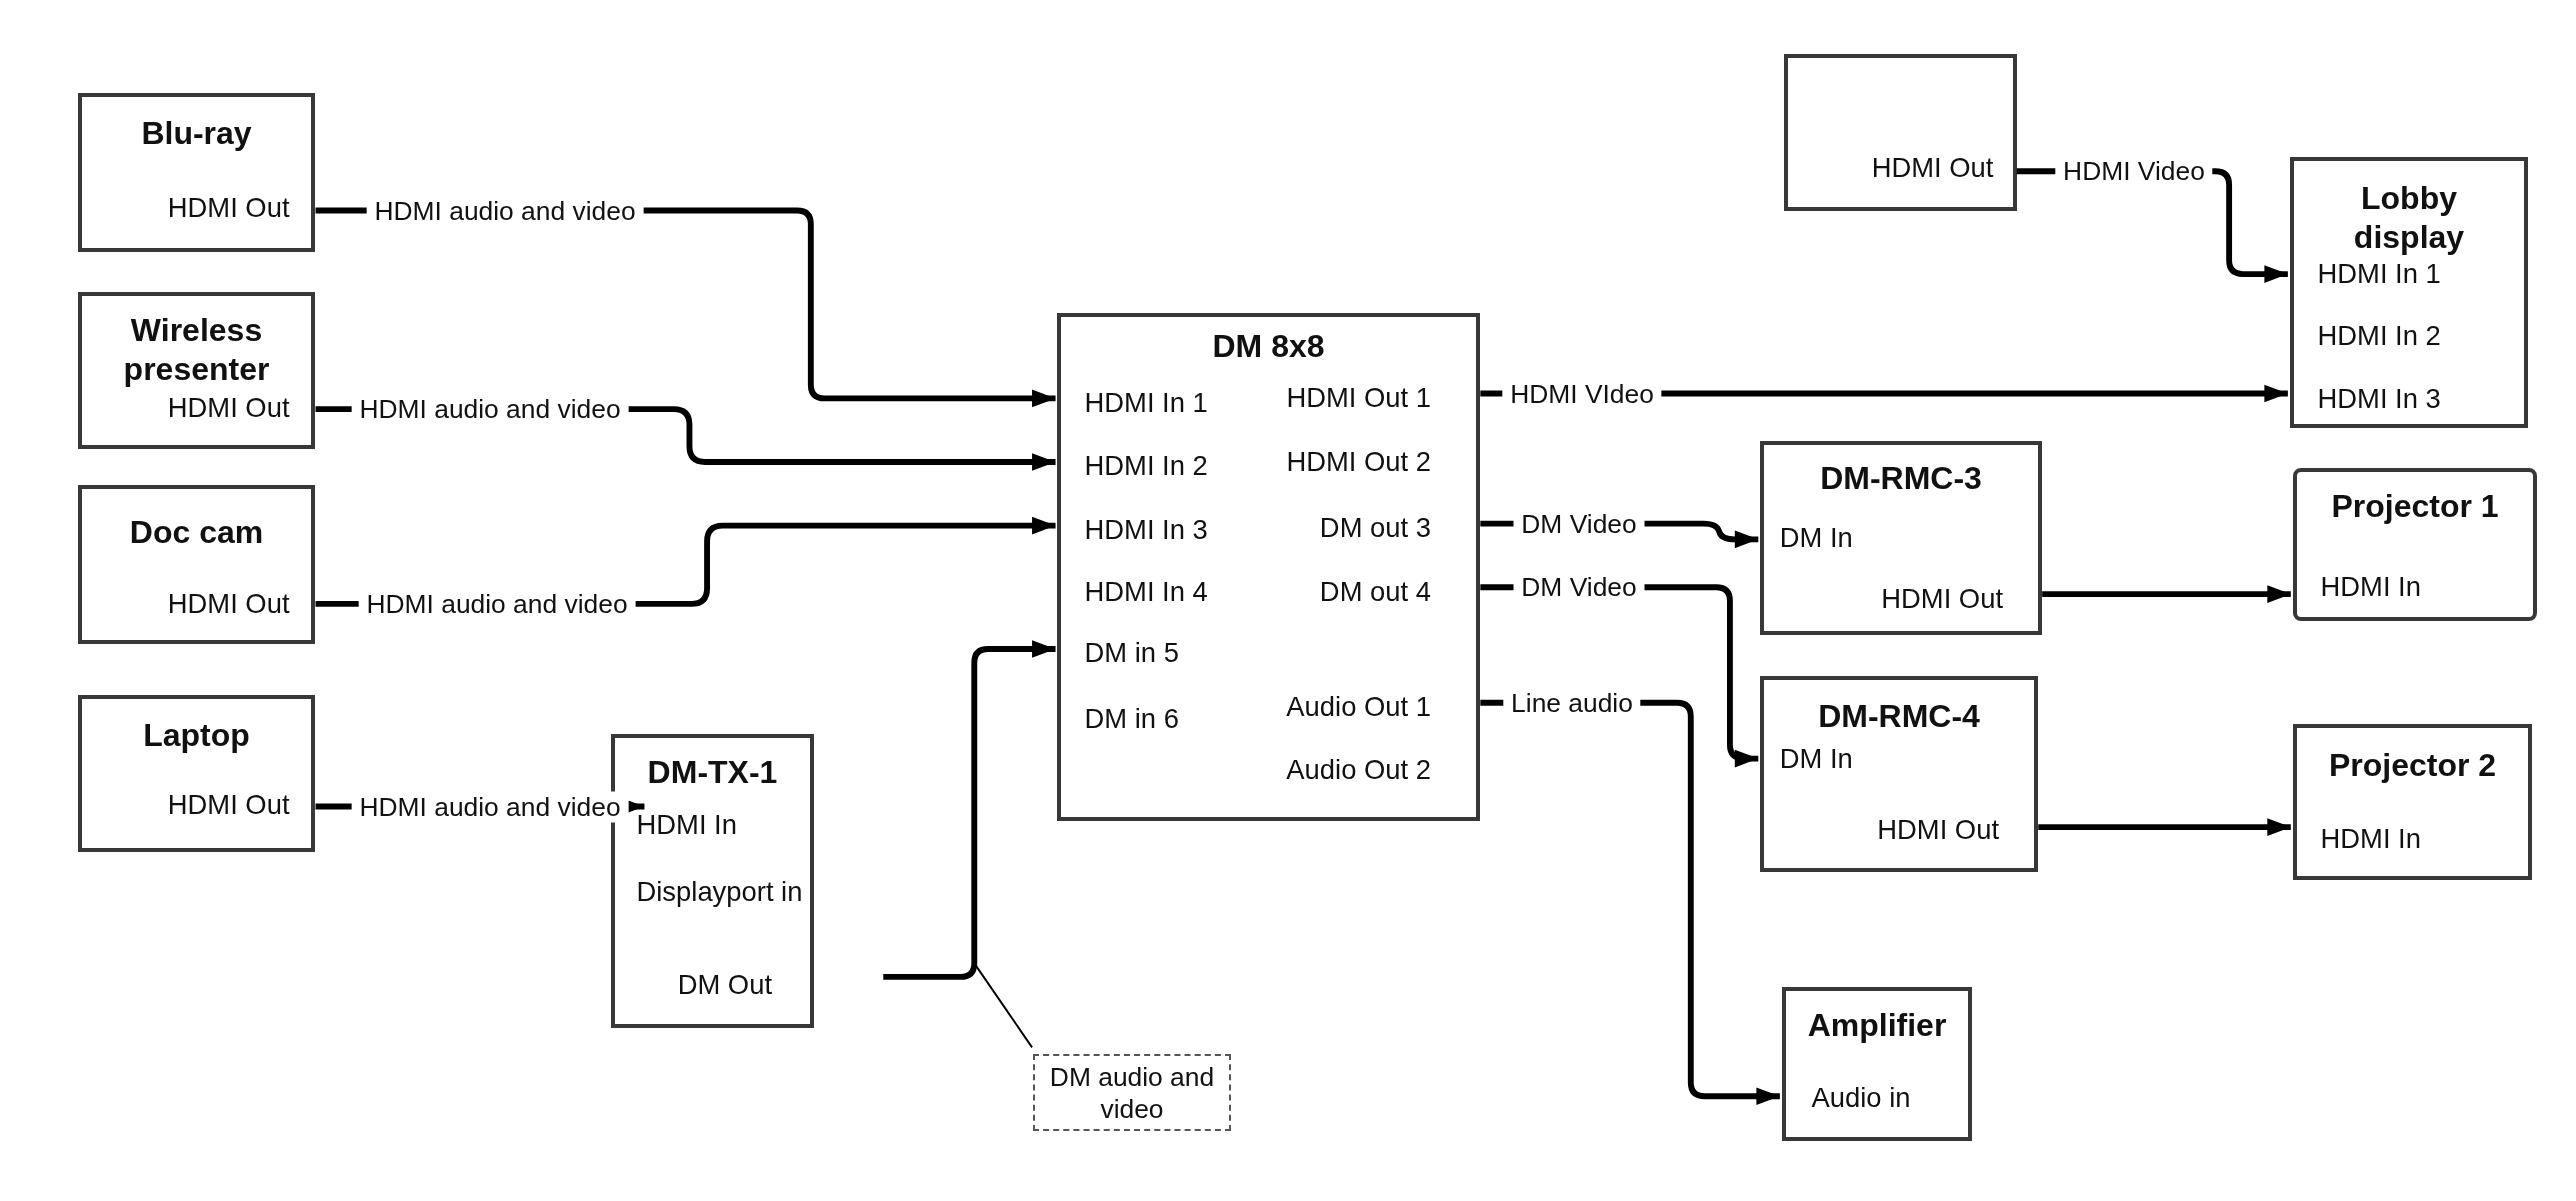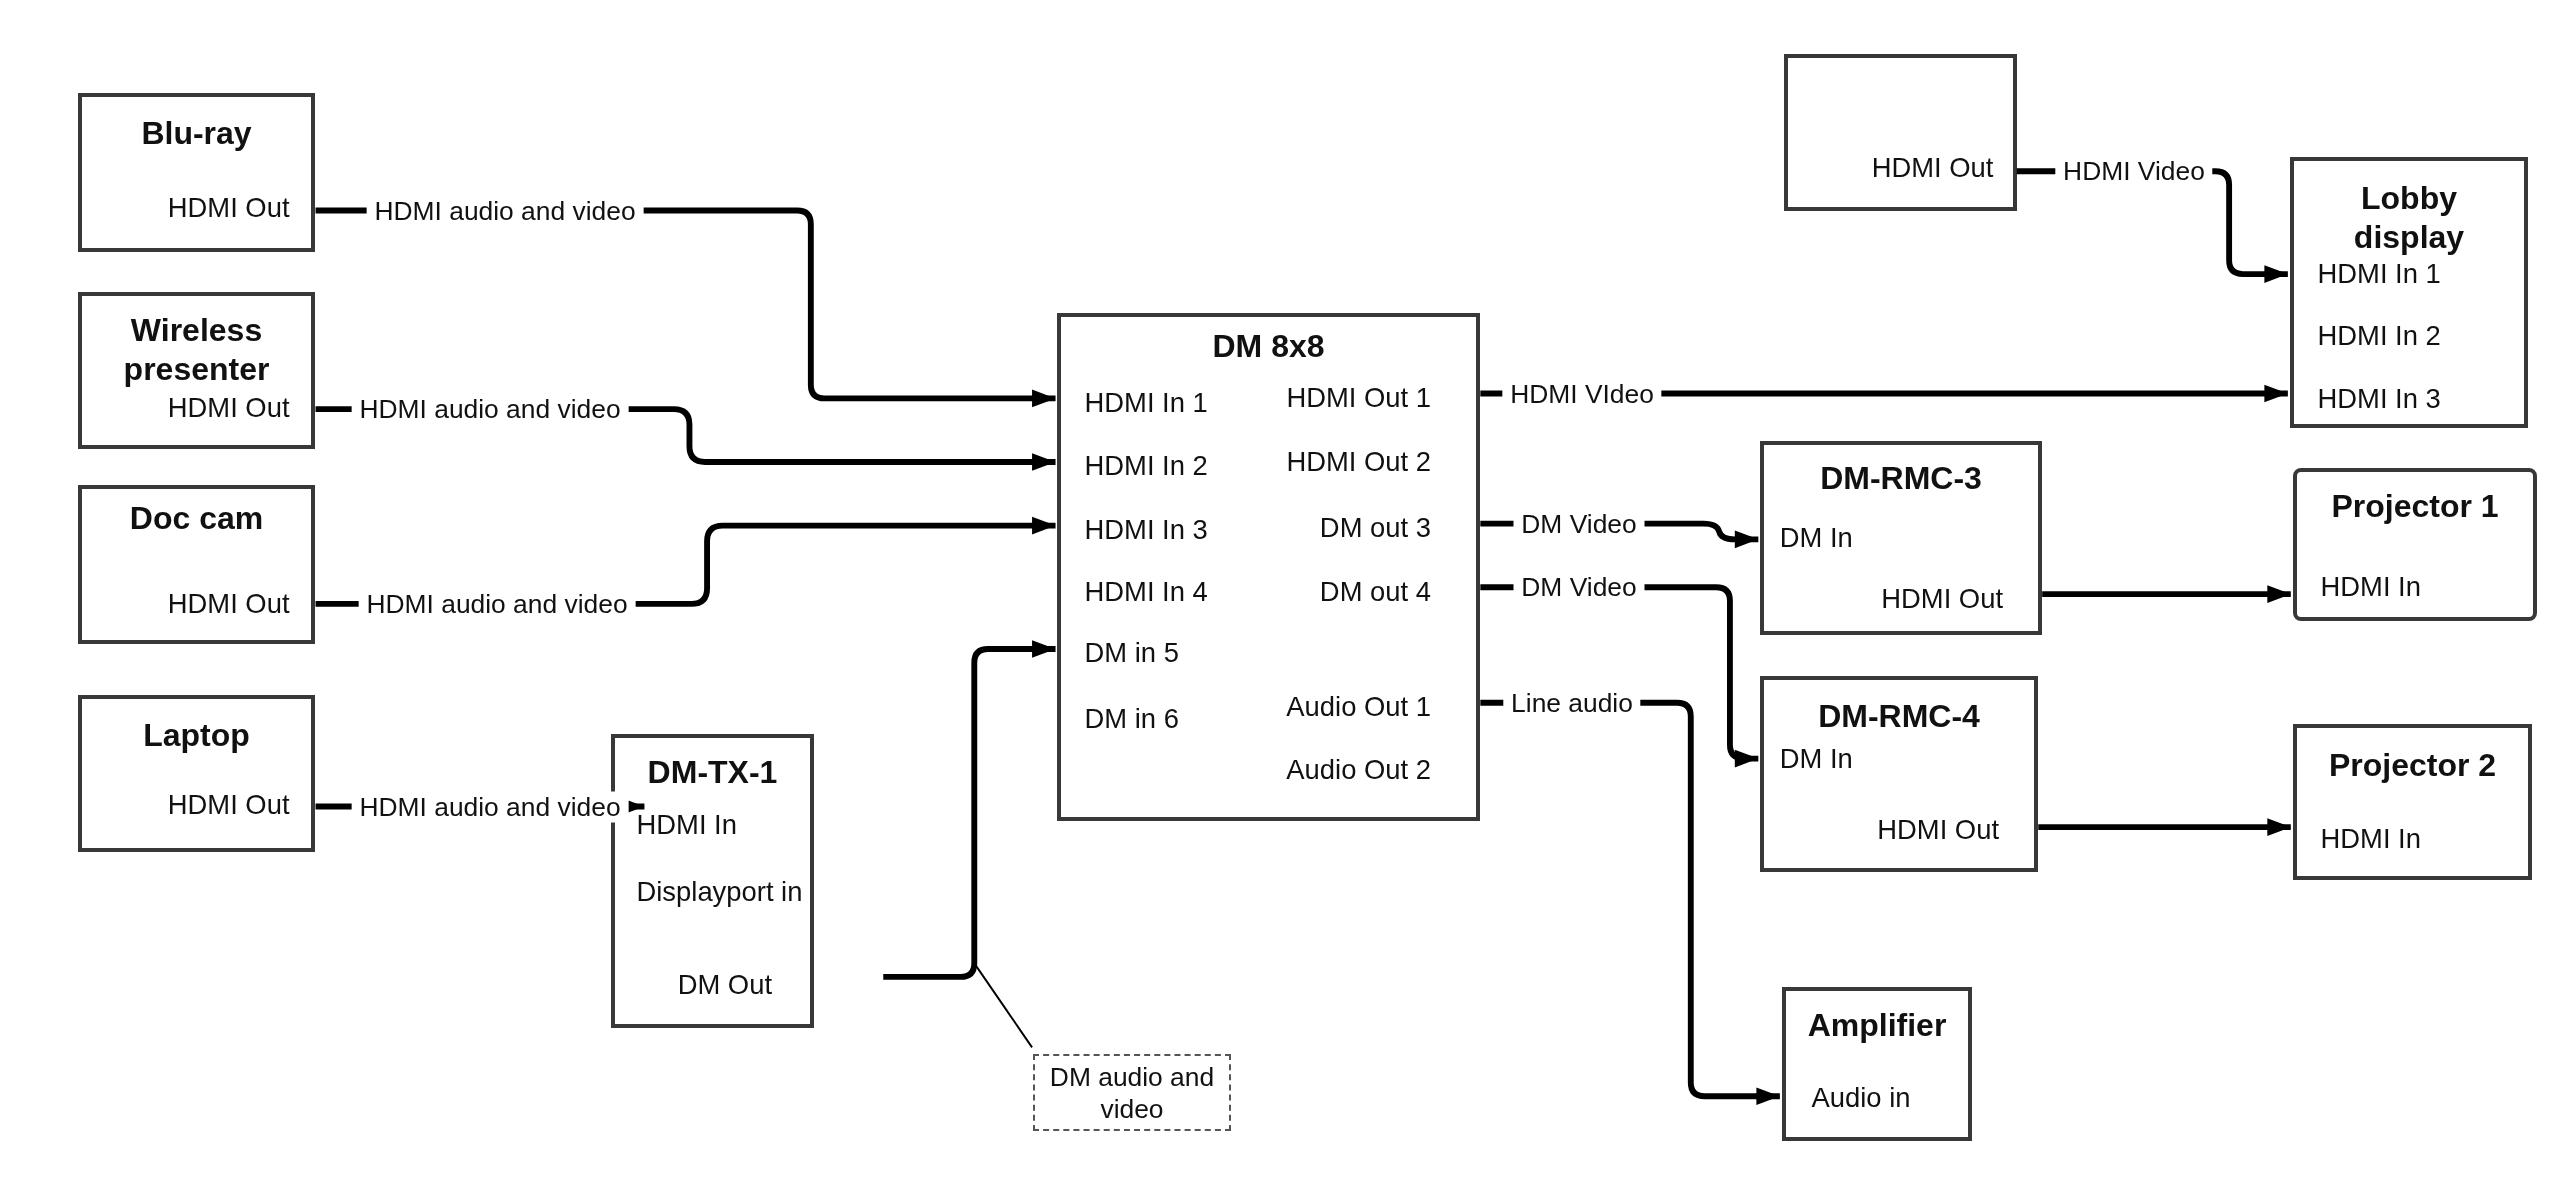--- a/index.html
+++ b/index.html
@@ -45,21 +45,21 @@
     <div class="title" style="top:16.6px;">Blu-ray</div>
     <div class="port" style="right:21.5px;top:94px;">HDMI Out</div>
   </div>
 
   <div class="box" style="left:78px;top:292px;width:237px;height:157px;">
     <div class="title wrap" style="top:14.7px;width:166px;">Wireless presenter</div>
     <div class="port" style="right:21.5px;top:95px;">HDMI Out</div>
   </div>
 
   <div class="box" style="left:78px;top:485px;width:237px;height:159px;">
-    <div class="title" style="top:10px;">Doc cam</div>
+    <div class="title" style="top:24px;">Doc cam</div>
     <div class="port" style="right:21.5px;top:98px;">HDMI Out</div>
   </div>
 
   <div class="box" style="left:78px;top:695px;width:237px;height:157px;">
     <div class="title" style="top:16.6px;">Laptop</div>
     <div class="port" style="right:21.5px;top:89px;">HDMI Out</div>
   </div>
 
   <div class="box" style="left:611px;top:734px;width:203px;height:294px;">
     <div class="title" style="top:14.7px;">DM-TX-1</div>

